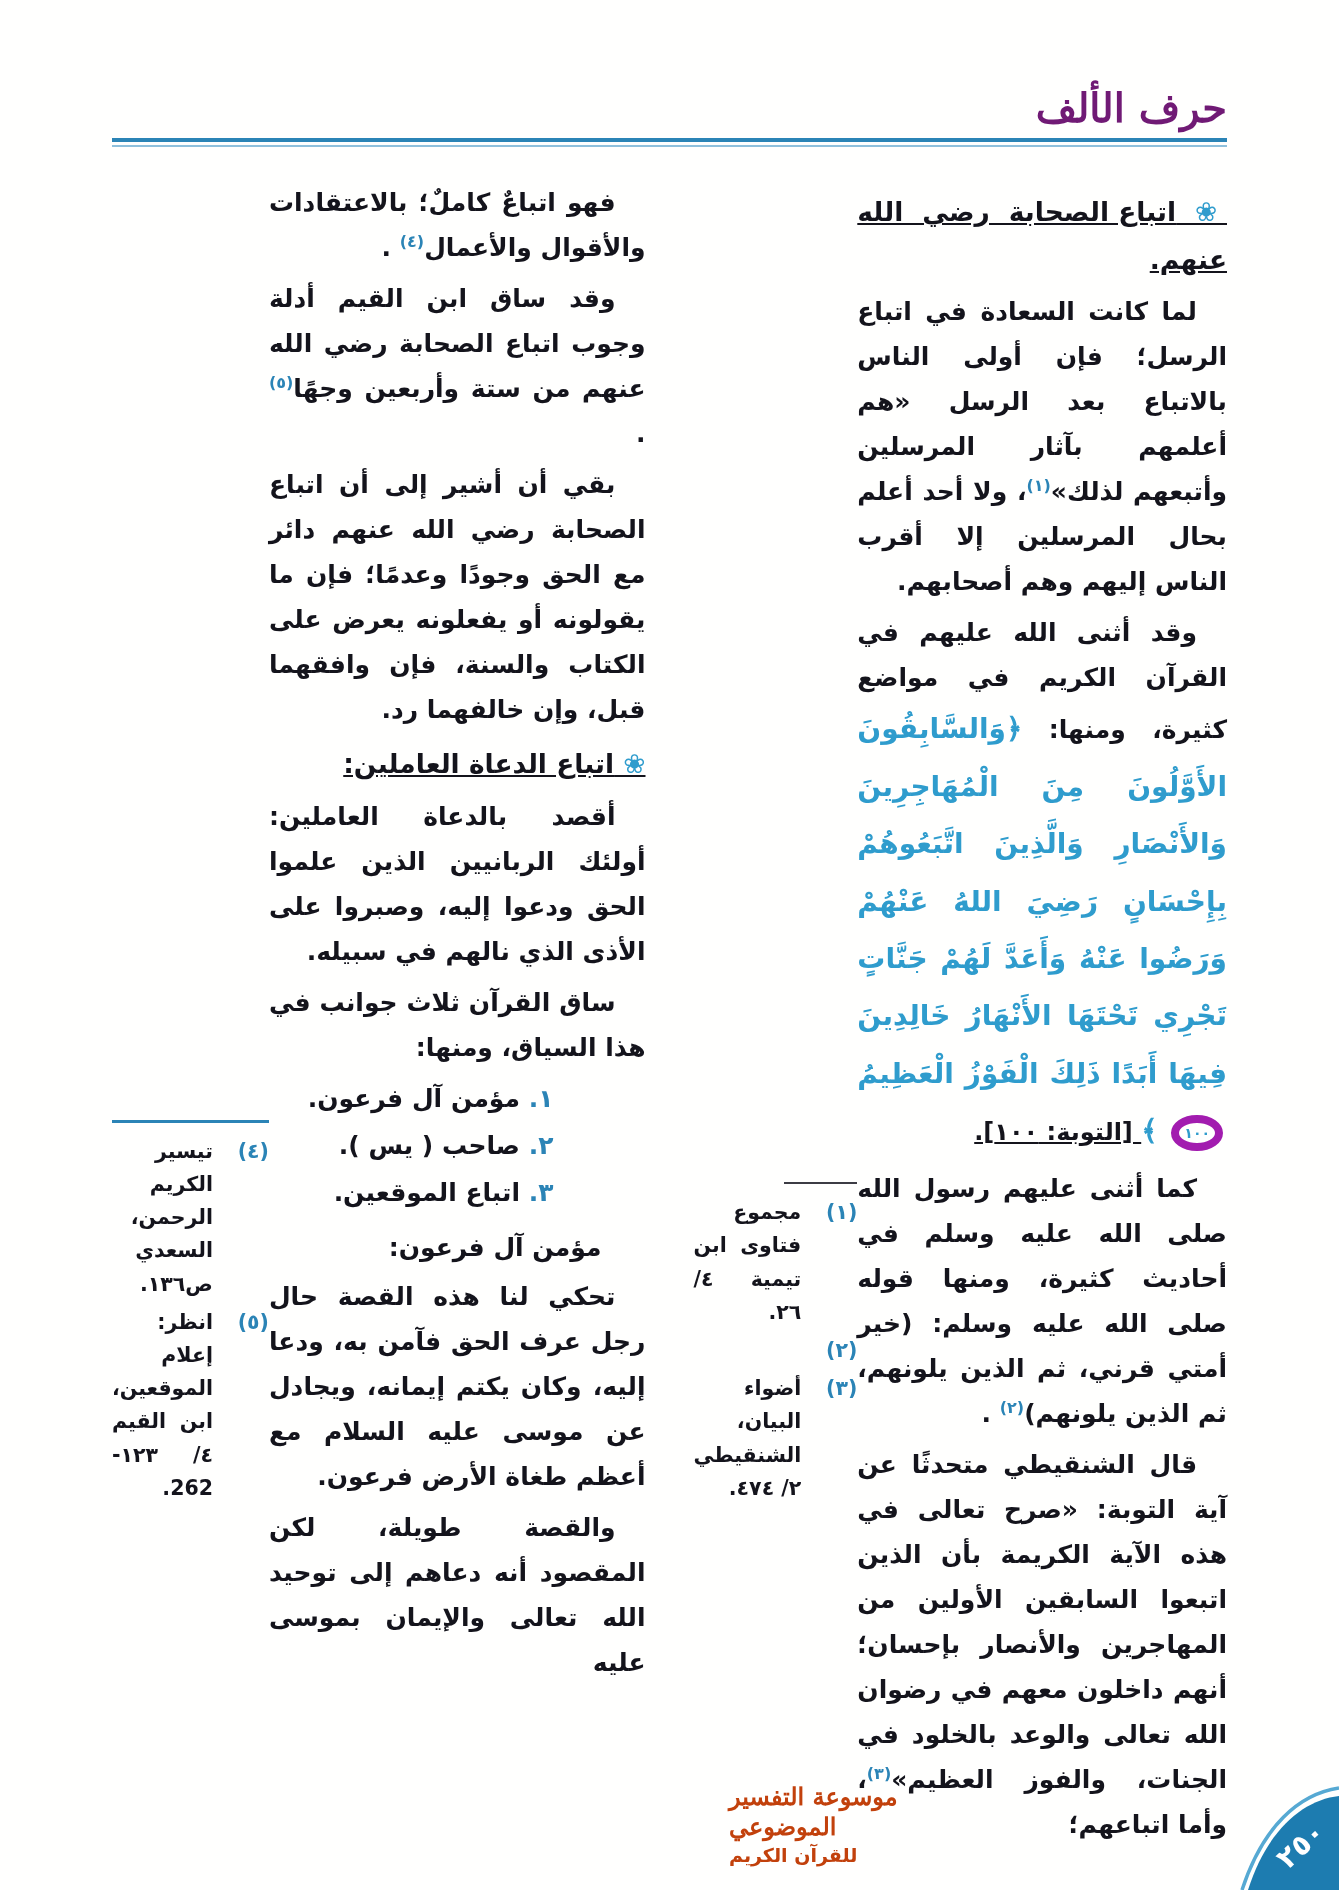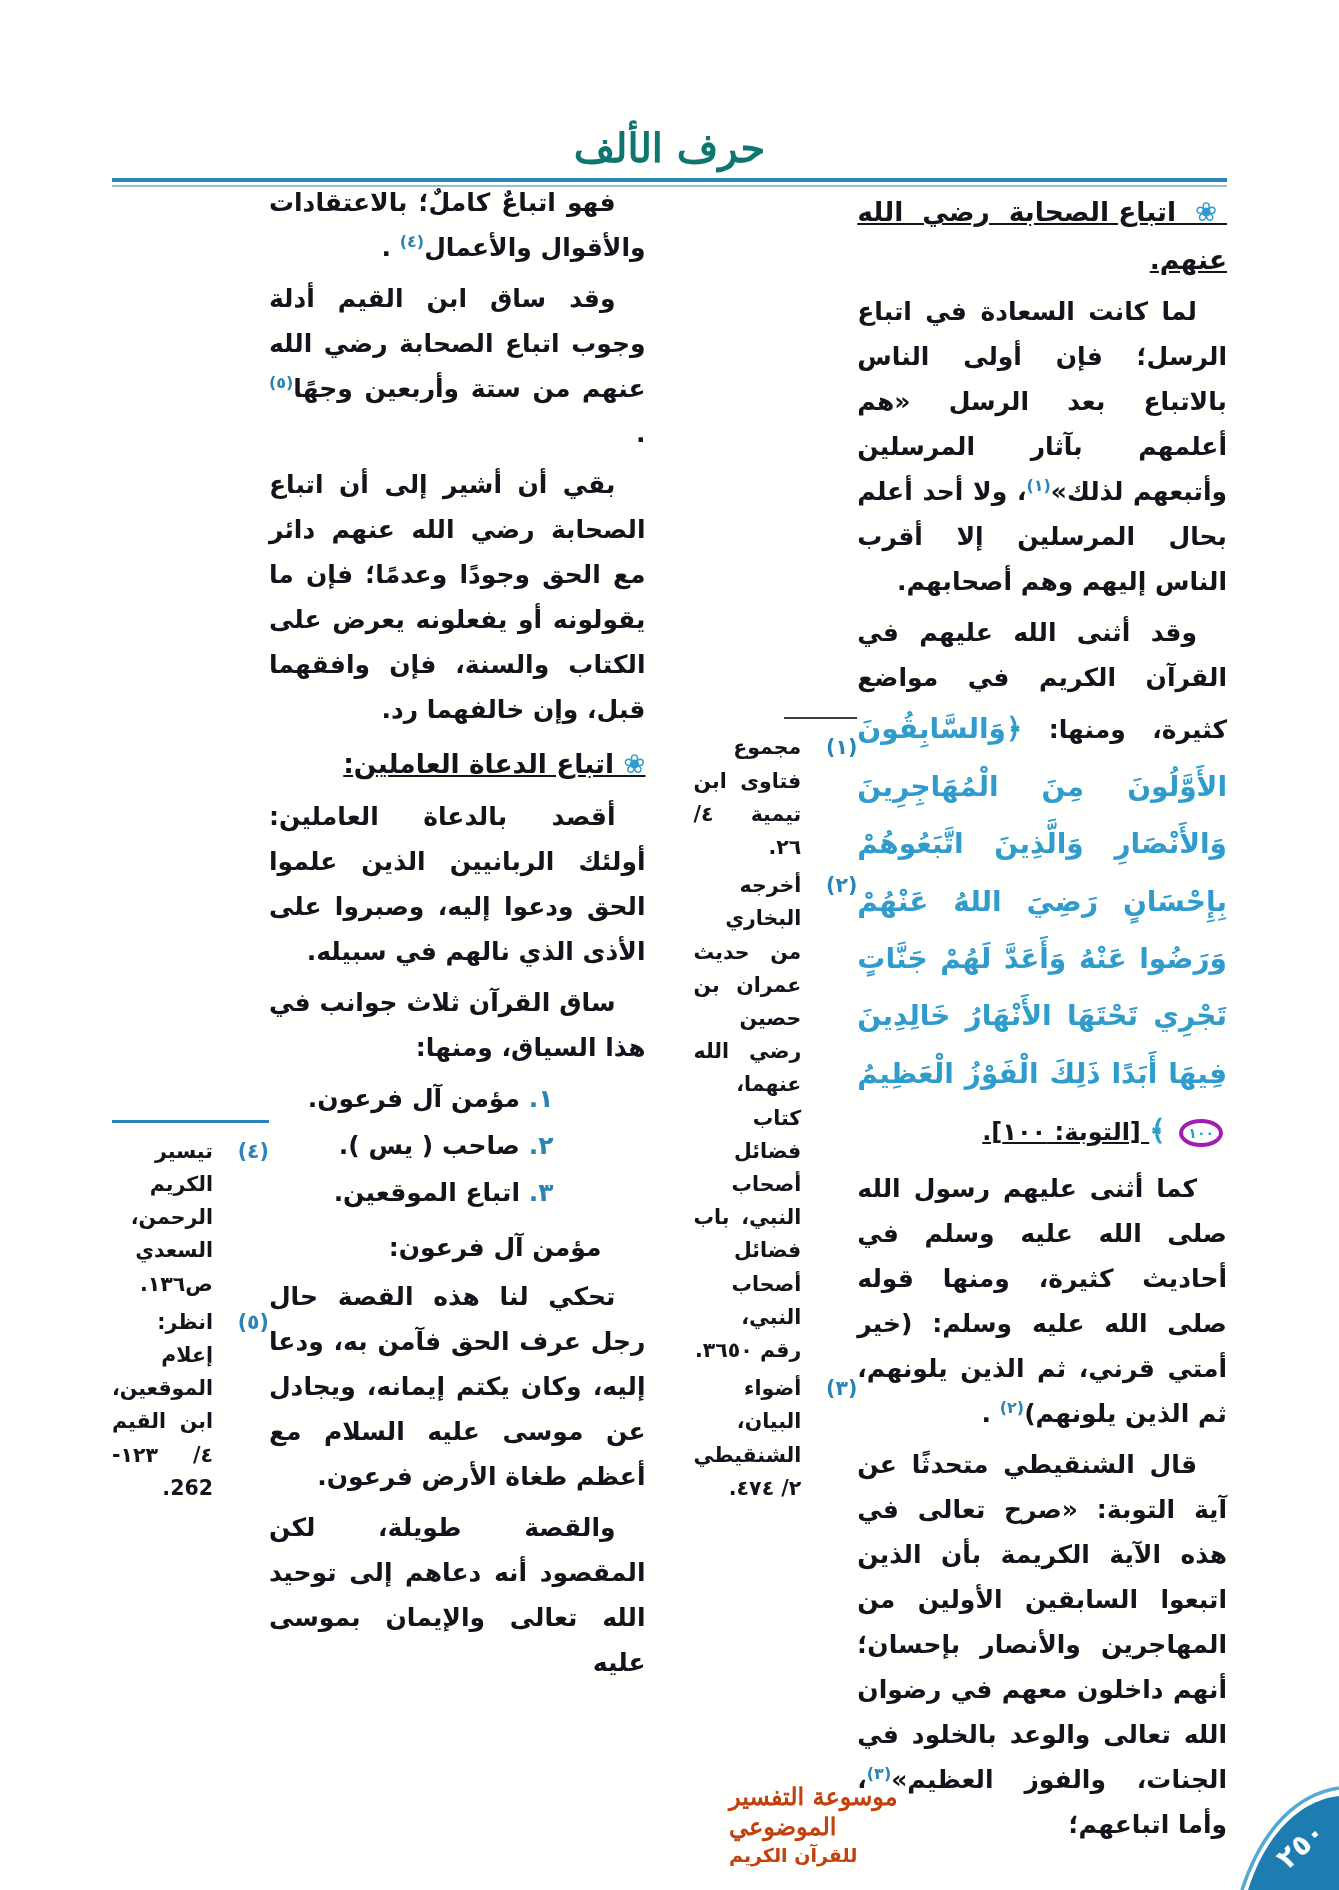--- a/index.html
+++ b/index.html
@@ -9,28 +9,27 @@
     font-family:"DejaVu Sans", sans-serif;
     direction:rtl;
     position:relative;
     color:#14141c;
   }
   .page { position:absolute; inset:0; background:#fffffe; overflow:hidden; }
 
   
   .header { position:absolute; top:86px; right:112px; left:112px; }
   .chapter-title {
-    text-align:center;
-    color:#0f766e;
+    text-align:right;
+    color:#701a75;
     font-size:40px;
     font-weight:bold;
     font-family:"DejaVu Serif", serif;
     letter-spacing:1px;
     line-height:1.1;
-    margin-top:40px;
   }
   .header-rule {
     margin-top:8px;
     height:9px;
     border-top:4px solid #2b84b6;
     border-bottom:2px solid #8fc0dc;
   }
 
   
   .columns {
@@ -44,21 +43,21 @@
   }
   .blk { text-indent:30px; margin-bottom:6px; }
   .blk.heading { text-indent:0; font-size:26.5px; margin:8px 0 6px;text-decoration:underline; }
   .blk.subheading { text-indent:0; padding-right:44px; margin:10px 0 4px; }
   .blk.list-item { text-indent:0; padding-right:92px; margin:2px 0; }
   .ornament { color:#2f9ccd; }
   .ref { color:#2b84b6; font-size:16px; vertical-align:super; font-weight:bold; }
   .num { color:#2b84b6; }
   .quran { color:#2f9ccd; font-size:28px; line-height:2.05; font-weight:bold; }
   .ayah-num {
-    color:#2f9ccd; border:4px solid #a21caf; border-radius:50%;
+    color:#2f9ccd; border:8px solid #a21caf; border-radius:50%;
     font-size:14px; padding:3px 5px; margin:0 4px;
     display:inline-block; line-height:1; vertical-align:middle; text-indent:0;
   }
   .ayah-ref { font-size:24px;text-decoration:underline; }
 
   
   .footnotes { margin-top:auto; font-size:20.5px; font-weight:600; line-height:1.62; }
   .fn-right::before {
     content:""; display:block; width:45%; border-top:2px solid #3c3c44; margin-bottom:12px;
   }
@@ -101,21 +100,20 @@
           <p class="blk para"><span>كما أثنى عليهم رسول الله صلى الله عليه وسلم في أحاديث كثيرة، ومنها قوله صلى الله عليه وسلم: (خير أمتي قرني، ثم الذين يلونهم، ثم الذين يلونهم)</span><span class="ref">(٢)</span><span> .</span></p>
           <p class="blk para"><span>قال الشنقيطي متحدثًا عن آية التوبة: «صرح تعالى في هذه الآية الكريمة بأن الذين اتبعوا السابقين الأولين من المهاجرين والأنصار بإحسان؛ أنهم داخلون معهم في رضوان الله تعالى والوعد بالخلود في الجنات، والفوز العظيم»</span><span class="ref">(٣)</span><span>، وأما اتباعهم؛</span></p>
         </div>
       <div class="footnotes fn-right">
           <div class="fn-item">
             <span class="fn-marker">(١)</span>
             <span class="fn-text">مجموع فتاوى ابن تيمية ٤/ ٢٦.</span>
           </div>
           <div class="fn-item">
             <span class="fn-marker">(٢)</span>
-            <span class="fn-text">أخرجه البخاري من حديث عمران بن حصين رضي الله عنهما، كتاب فضائل أصحاب النبي، باب فضائل أصحاب النبي، رقم ٣٦٥٠.</span>
           </div>
           <div class="fn-item">
             <span class="fn-marker">(٣)</span>
             <span class="fn-text">أضواء البيان، الشنقيطي ٢/ ٤٧٤.</span>
           </div>
         </div>
     </section>
     <section class="col">
       <div class="col-body">
           <p class="blk para"><span>فهو اتباعٌ كاملٌ؛ بالاعتقادات والأقوال والأعمال</span><span class="ref">(٤)</span><span> .</span></p>

